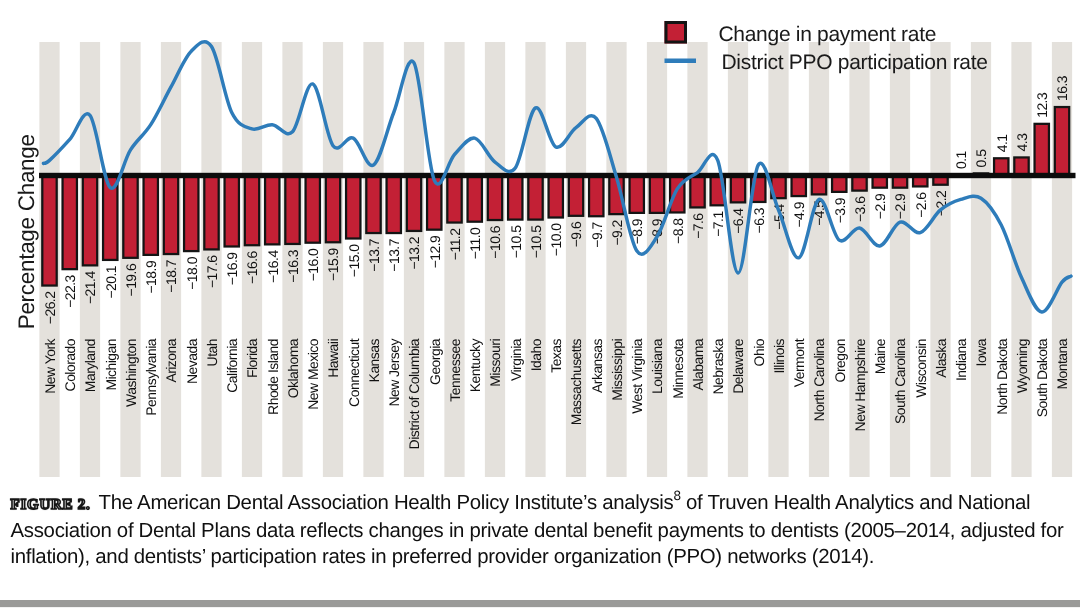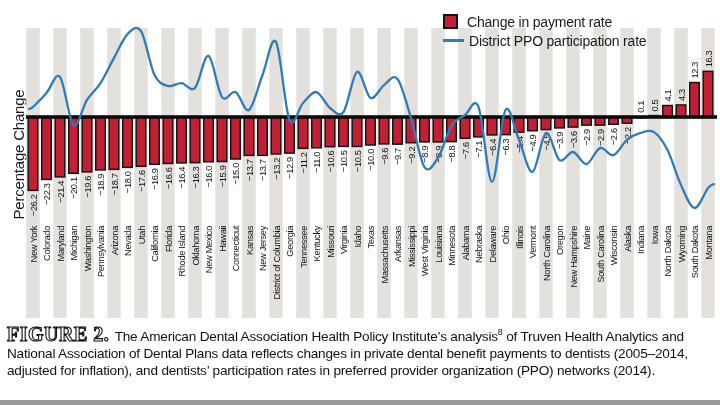--- a/index.html
+++ b/index.html
@@ -3,27 +3,27 @@
 <meta charset="utf-8">
 <style>
   html,body{margin:0;padding:0;background:#fff;}
   .stage{position:relative;width:720px;height:405px;background:#fff;overflow:hidden;
          font-family:"Liberation Sans",sans-serif;}
   .ylabel{position:absolute;left:-62px;top:146px;width:160px;text-align:center;
           transform:rotate(-90deg);font-size:15px;color:#1a1a1a;letter-spacing:-0.2px;}
   #chart-svg{position:absolute;left:0;top:0;}
   .legend{position:absolute;left:443px;top:12px;}
   .legend-row{display:flex;align-items:center;height:19px;font-size:14px;color:#1a1a1a;
-              letter-spacing:-0.2px;}
+              letter-spacing:-0.2px;gap:12px;}
   .sw-square{display:inline-block;width:11px;height:11px;margin-right:9px;
              border:2.5px solid #141414;}
   .sw-line{display:inline-block;width:21px;height:3px;margin-right:5px;}
   .caption{position:absolute;left:7px;top:326px;width:706px;font-size:13.6px;
            line-height:17px;color:#101010;letter-spacing:-0.2px;}
-  .figlabel{font-family:"Liberation Serif",serif;font-weight:bold;font-size:20px;
+  .figlabel{font-family:"Liberation Serif",serif;font-weight:bold;font-size:10px;
             letter-spacing:0.5px;color:#fff;-webkit-text-stroke:1.1px #161616;
             text-shadow:0 0 1px #161616;padding-right:2px;}
   .caption sup{font-size:9px;line-height:0;}
   .bottom-bar{position:absolute;left:0;bottom:0;width:720px;height:5px;background:#9a9a98;}
 </style>
 </head>
 <body>
 
 <div class="stage">
 

